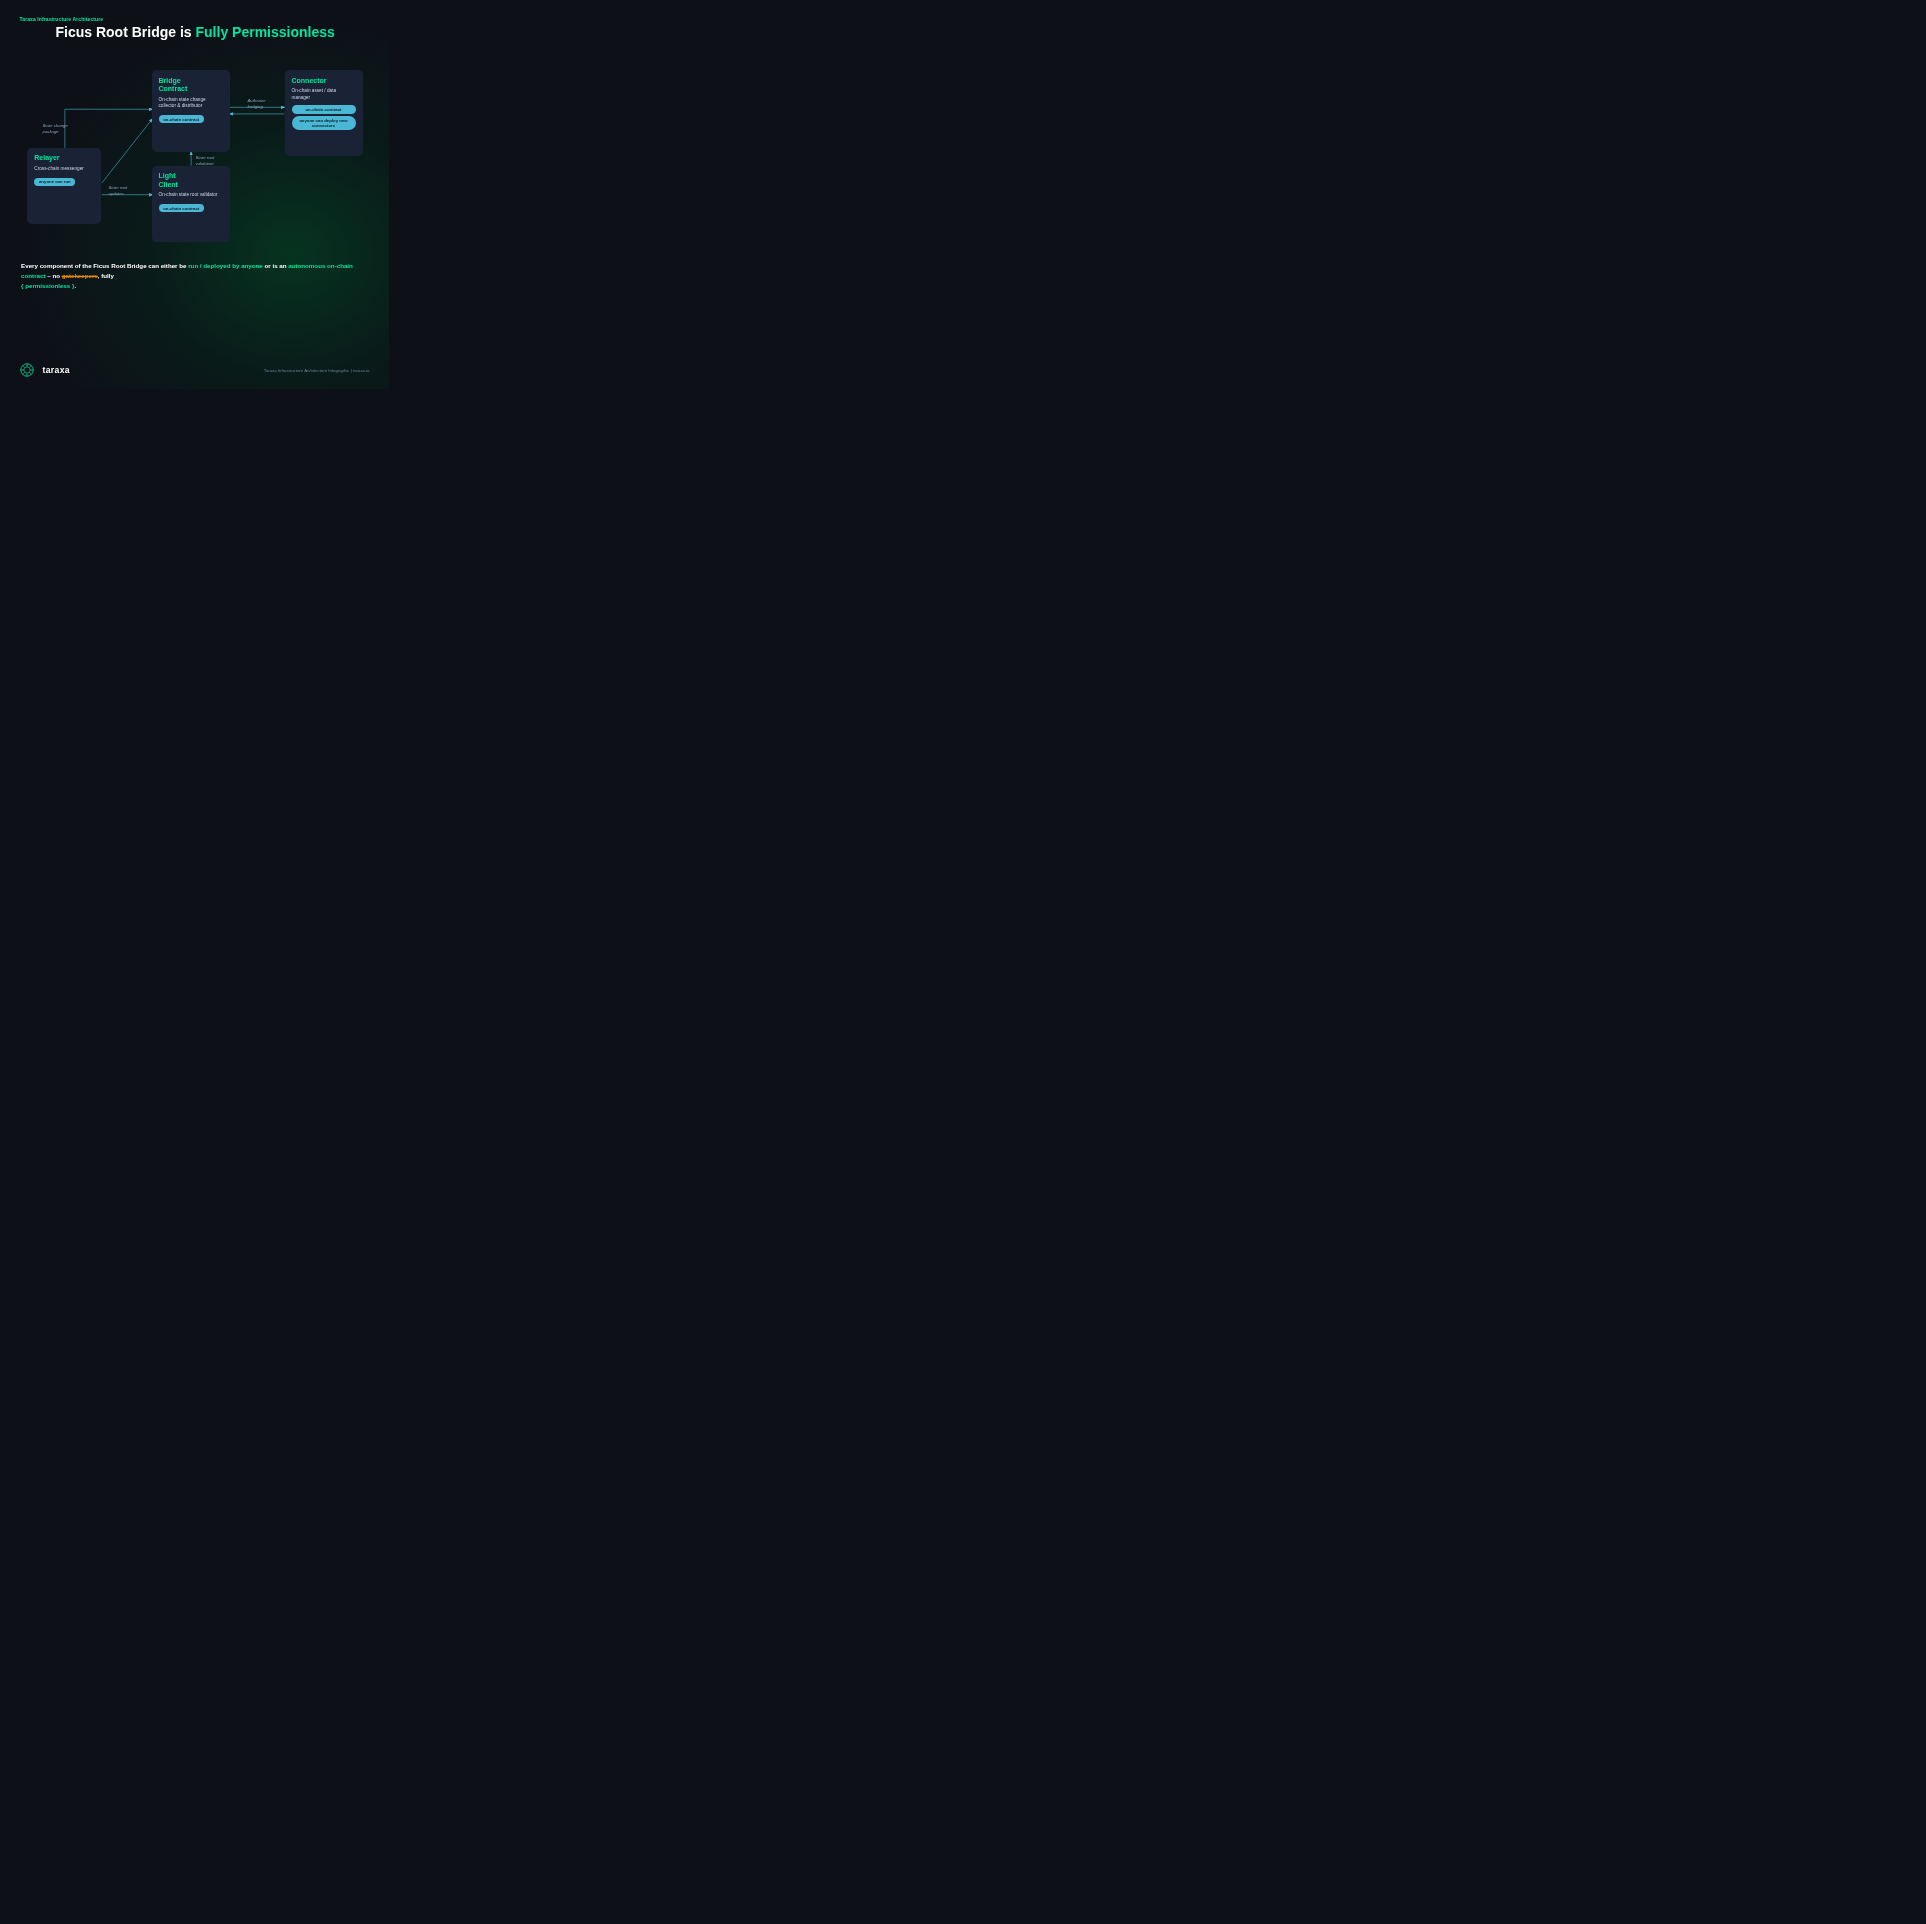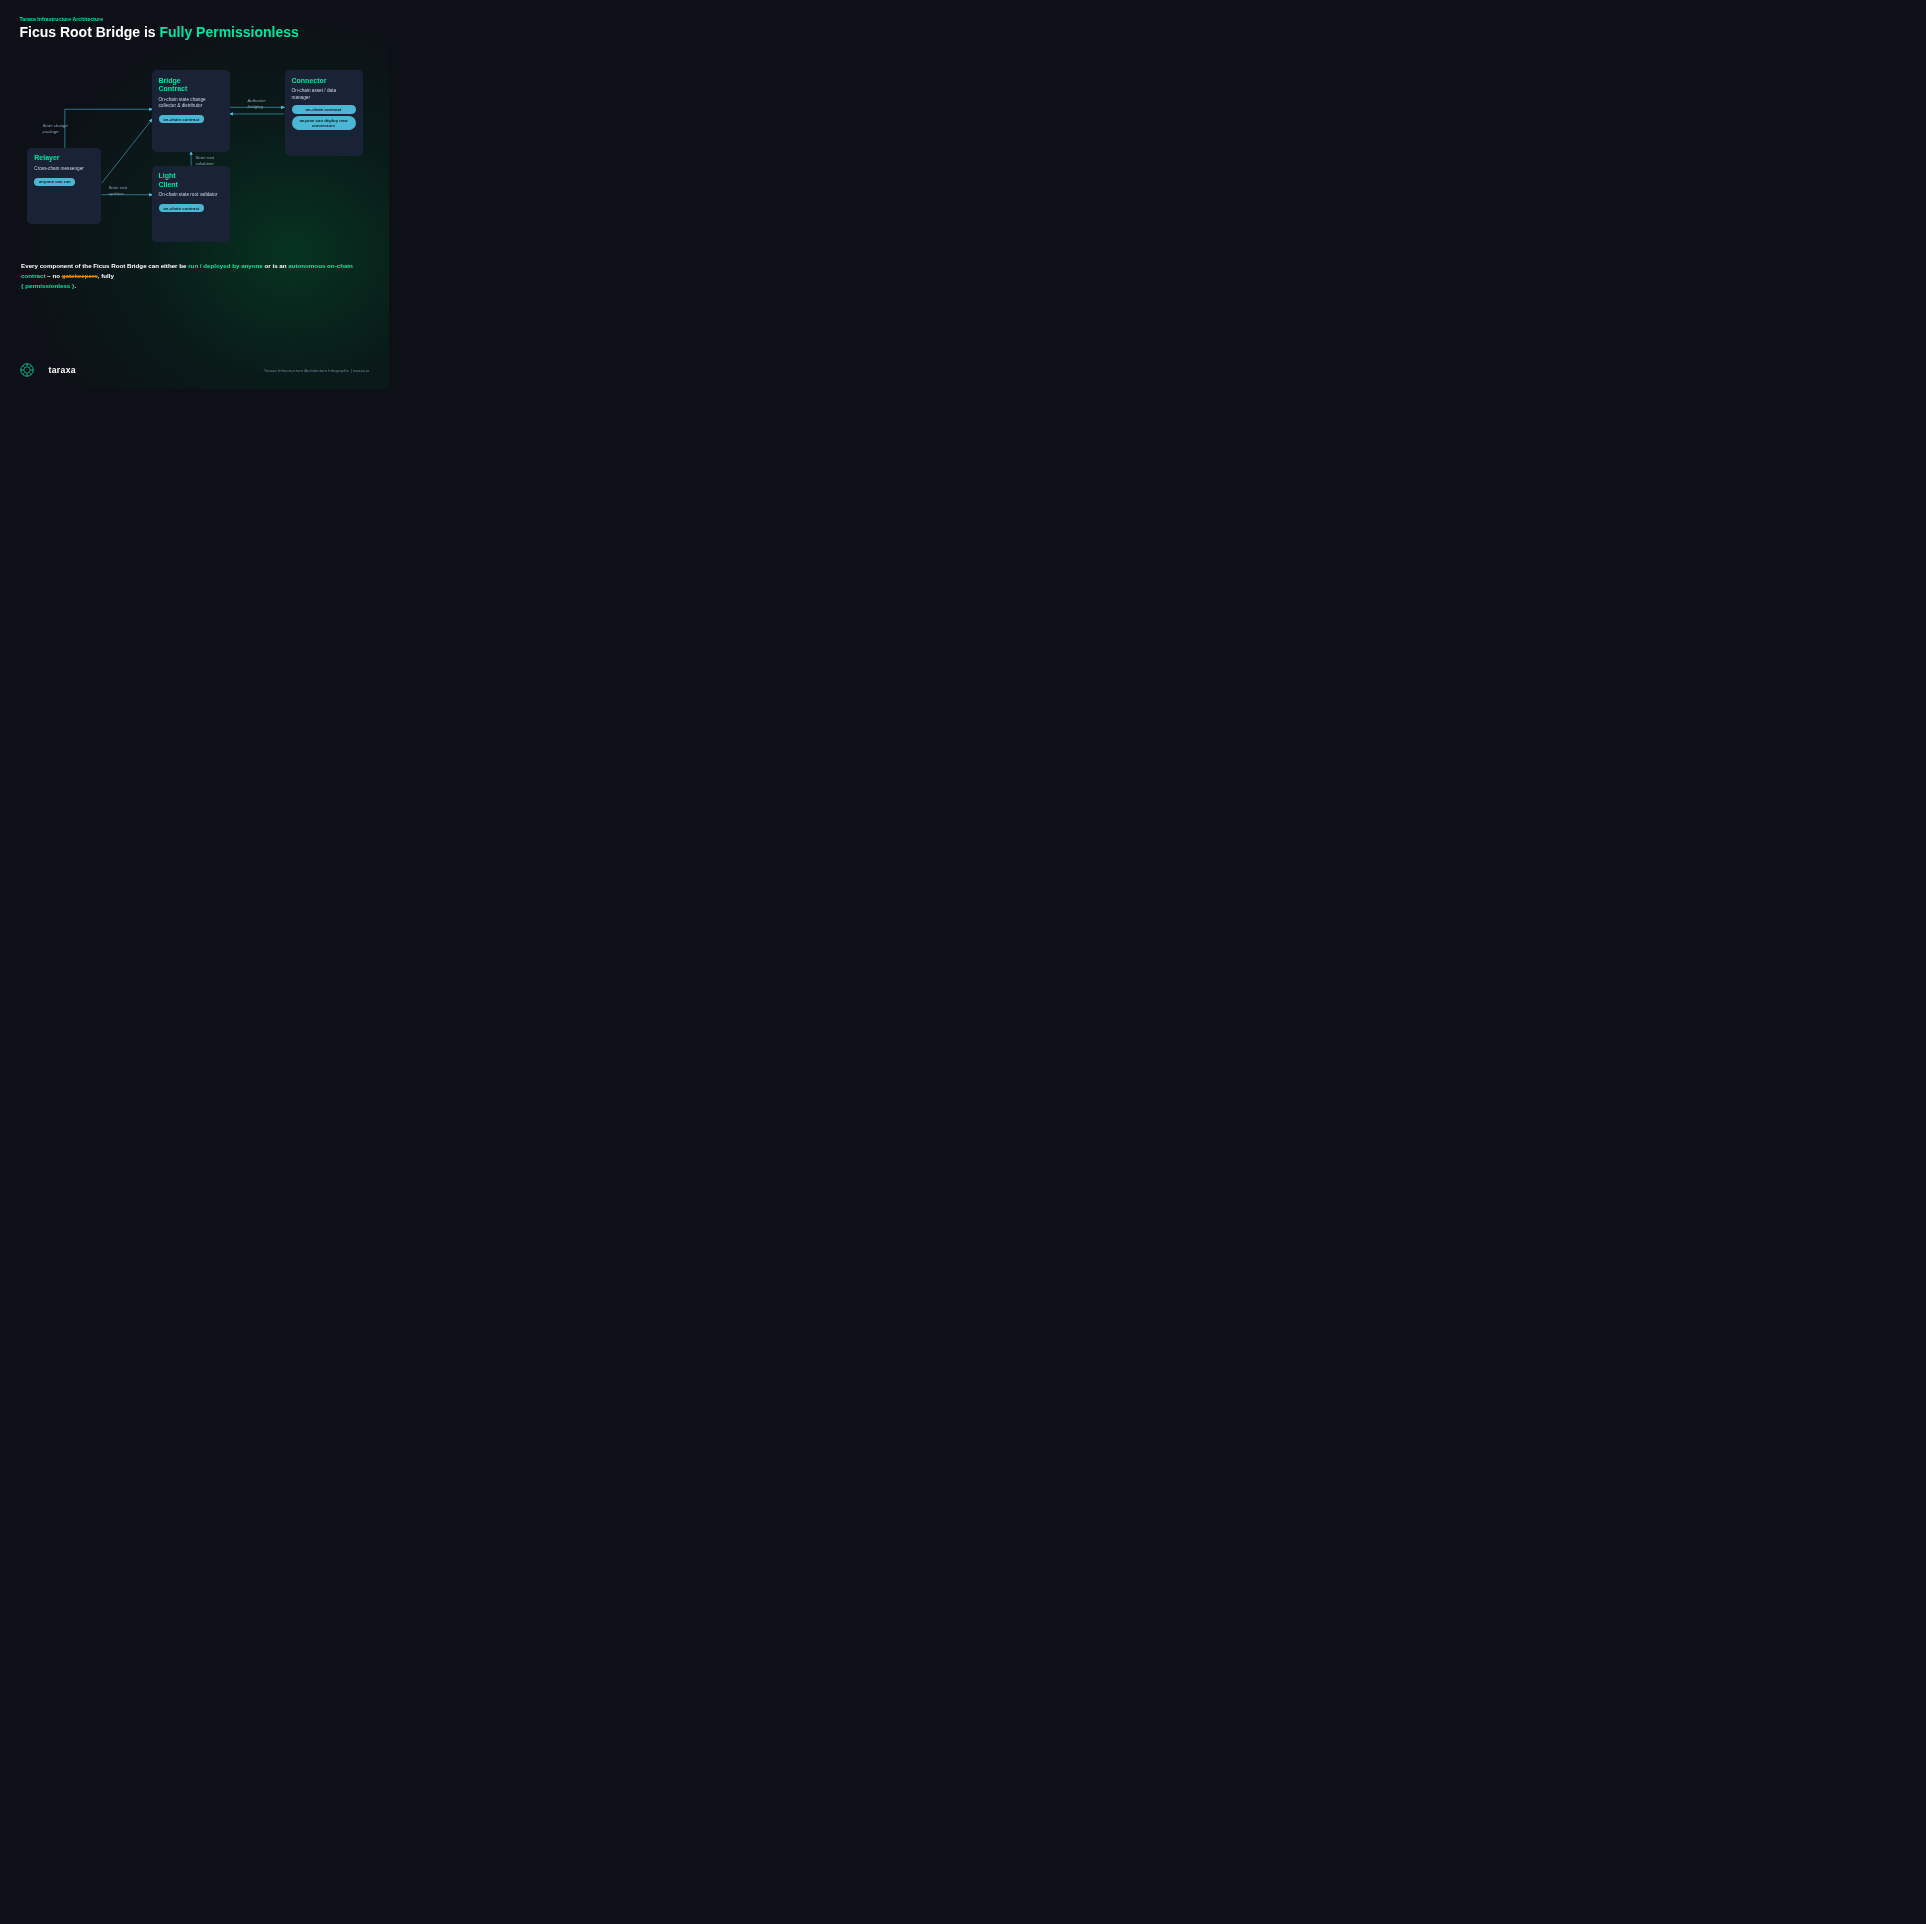--- a/index.html
+++ b/index.html
@@ -40,20 +40,21 @@
       font-weight: 600;
       margin-bottom: 2.3px;
       letter-spacing: 0.02em;
     }
 
     .main-title {
       color: #ffffff;
       font-size: 14px;
       font-weight: 800;
       line-height: 1.15;
+      margin-left: 36px;
     }
 
     .main-title .highlight {
       color: #00e5a0;
     }
 
     
     .diagram {
       position: relative;
       width: 100%;
@@ -188,21 +189,21 @@
       left: 19.5px;
       right: 19.5px;
       display: flex;
       align-items: center;
       justify-content: space-between;
     }
 
     .logo {
       display: flex;
       align-items: center;
-      gap: 15px;
+      gap: 9px;
     }
 
     .logo-icon {
       width: 14px;
       height: 14px;
     }
 
     .logo-text {
       color: #ffffff;
       font-size: 8.6px;

